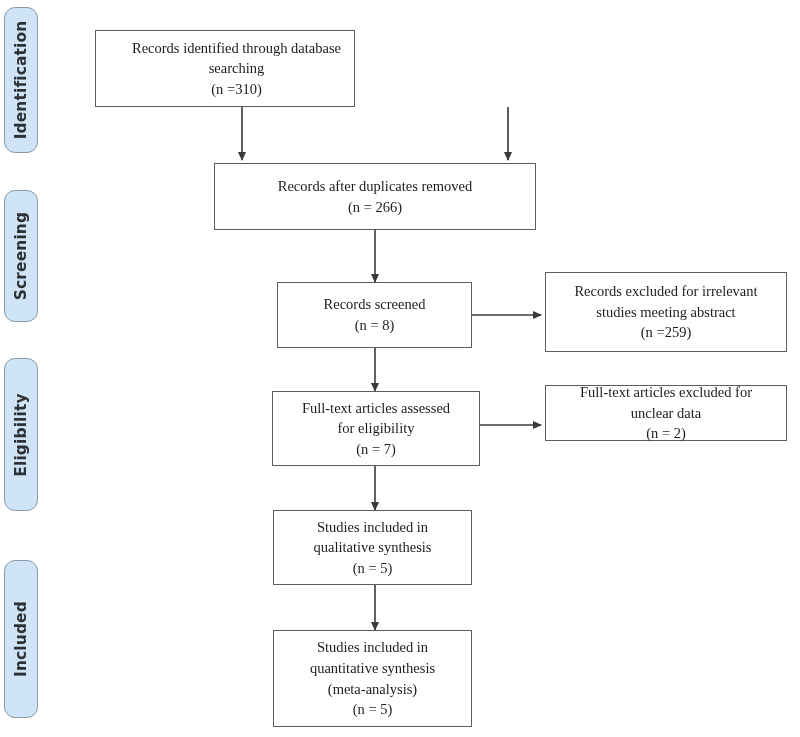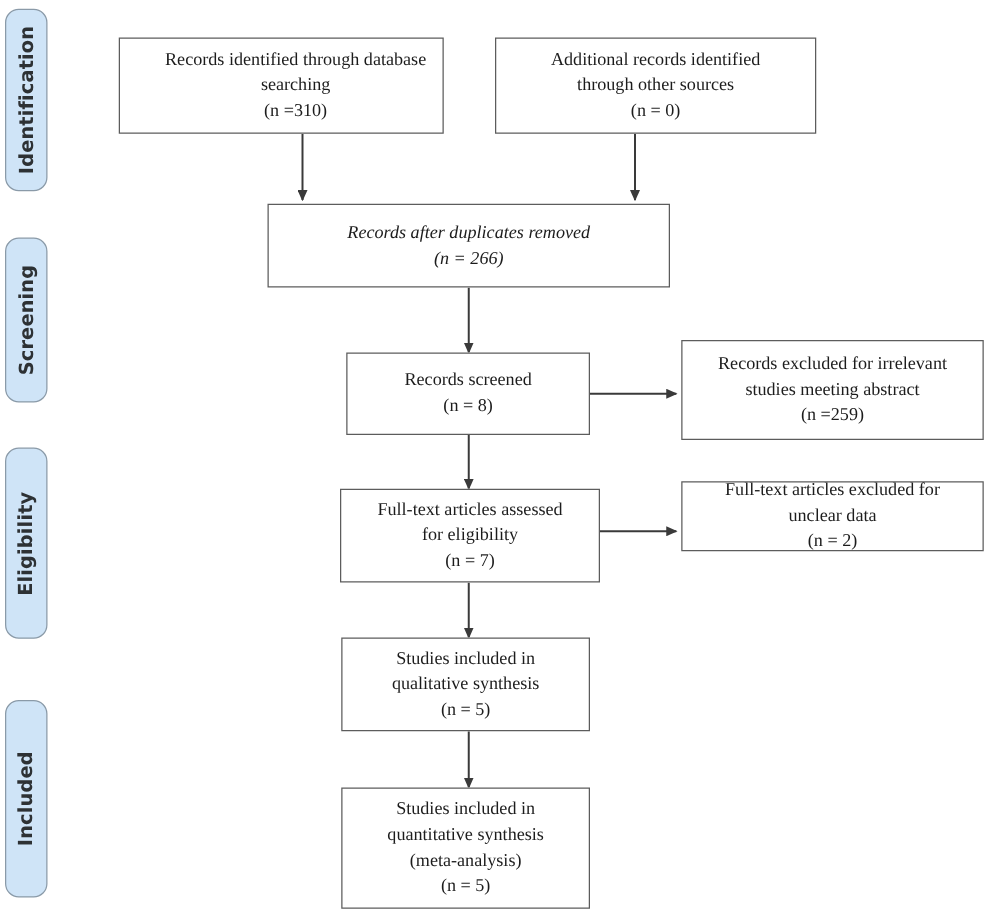--- a/index.html
+++ b/index.html
@@ -110,27 +110,22 @@
 
     <path d="M375,585 L375,630" stroke="#3a3a3a" stroke-width="1.6" fill="none" marker-end="url(#arrowhead)"></path>
   </svg>
 
   <div class="flow-box" style="left:95px; top:30px; width:260px; height:77px;padding-left:29px;">
     <span class="box-text">Records identified through database
 searching
 (n =310)</span>
   </div>
 
-  <div class="flow-box" style="left:396px; top:30px; width:257px; height:77px;">
-    <span class="box-text">Additional records identified
-through other sources
-(n = 0)</span>
-  </div>
 
-  <div class="flow-box" style="left:214px; top:163px; width:322px; height:67px;font-style:italic;">
+  <div class="flow-box" style="left:214px; top:163px; width:322px; height:67px;">
     <span class="box-text">Records after duplicates removed
 (n = 266)</span>
   </div>
 
   <div class="flow-box" style="left:277px; top:282px; width:195px; height:66px;">
     <span class="box-text">Records screened
 (n = 8)</span>
   </div>
 
   <div class="flow-box" style="left:545px; top:272px; width:242px; height:80px;">

